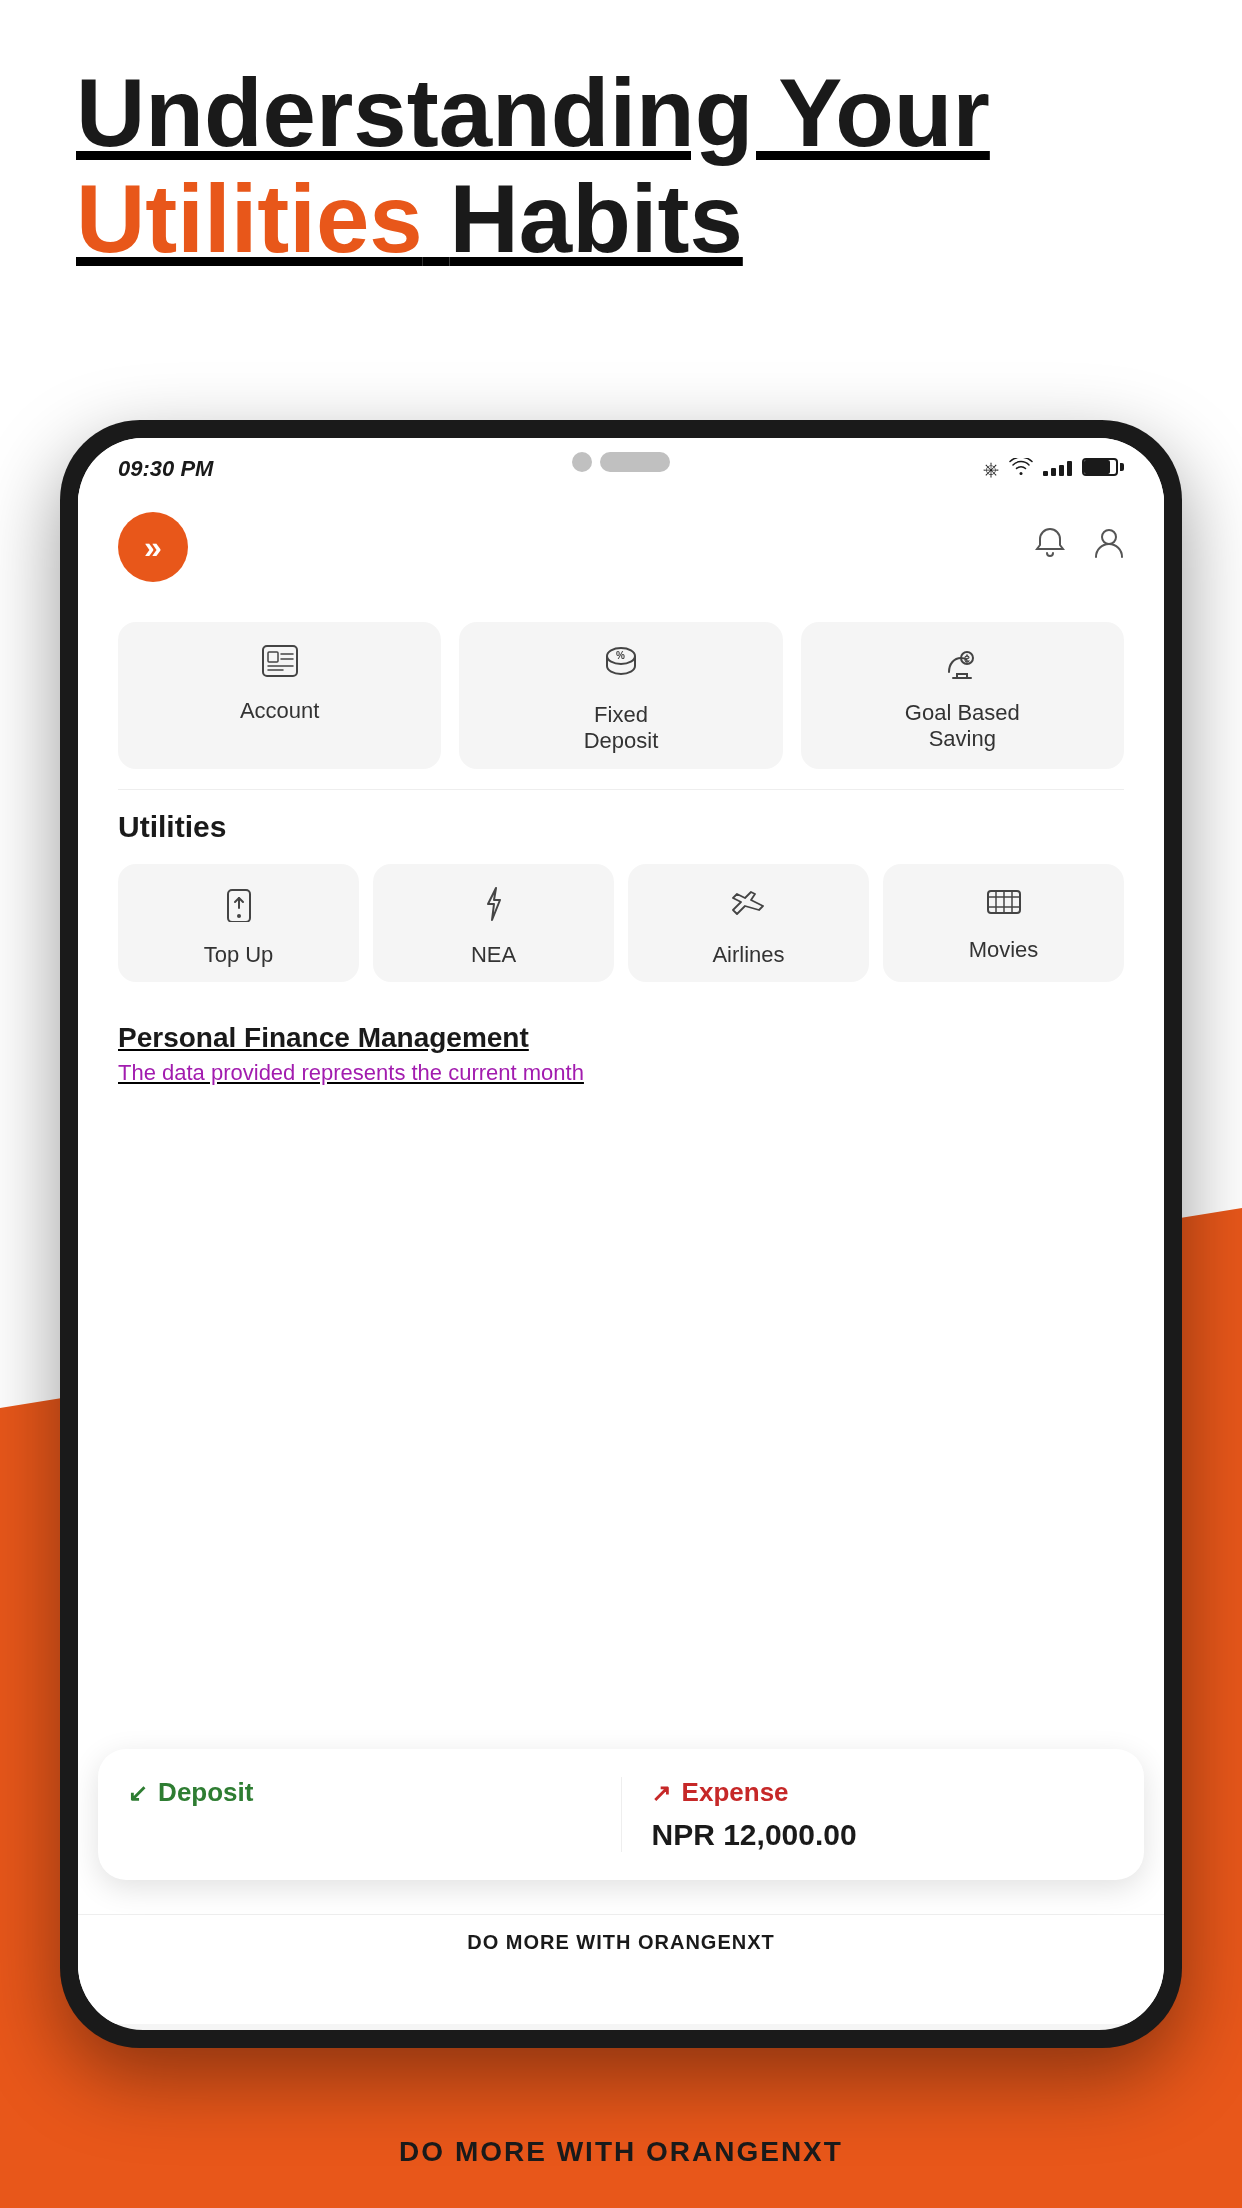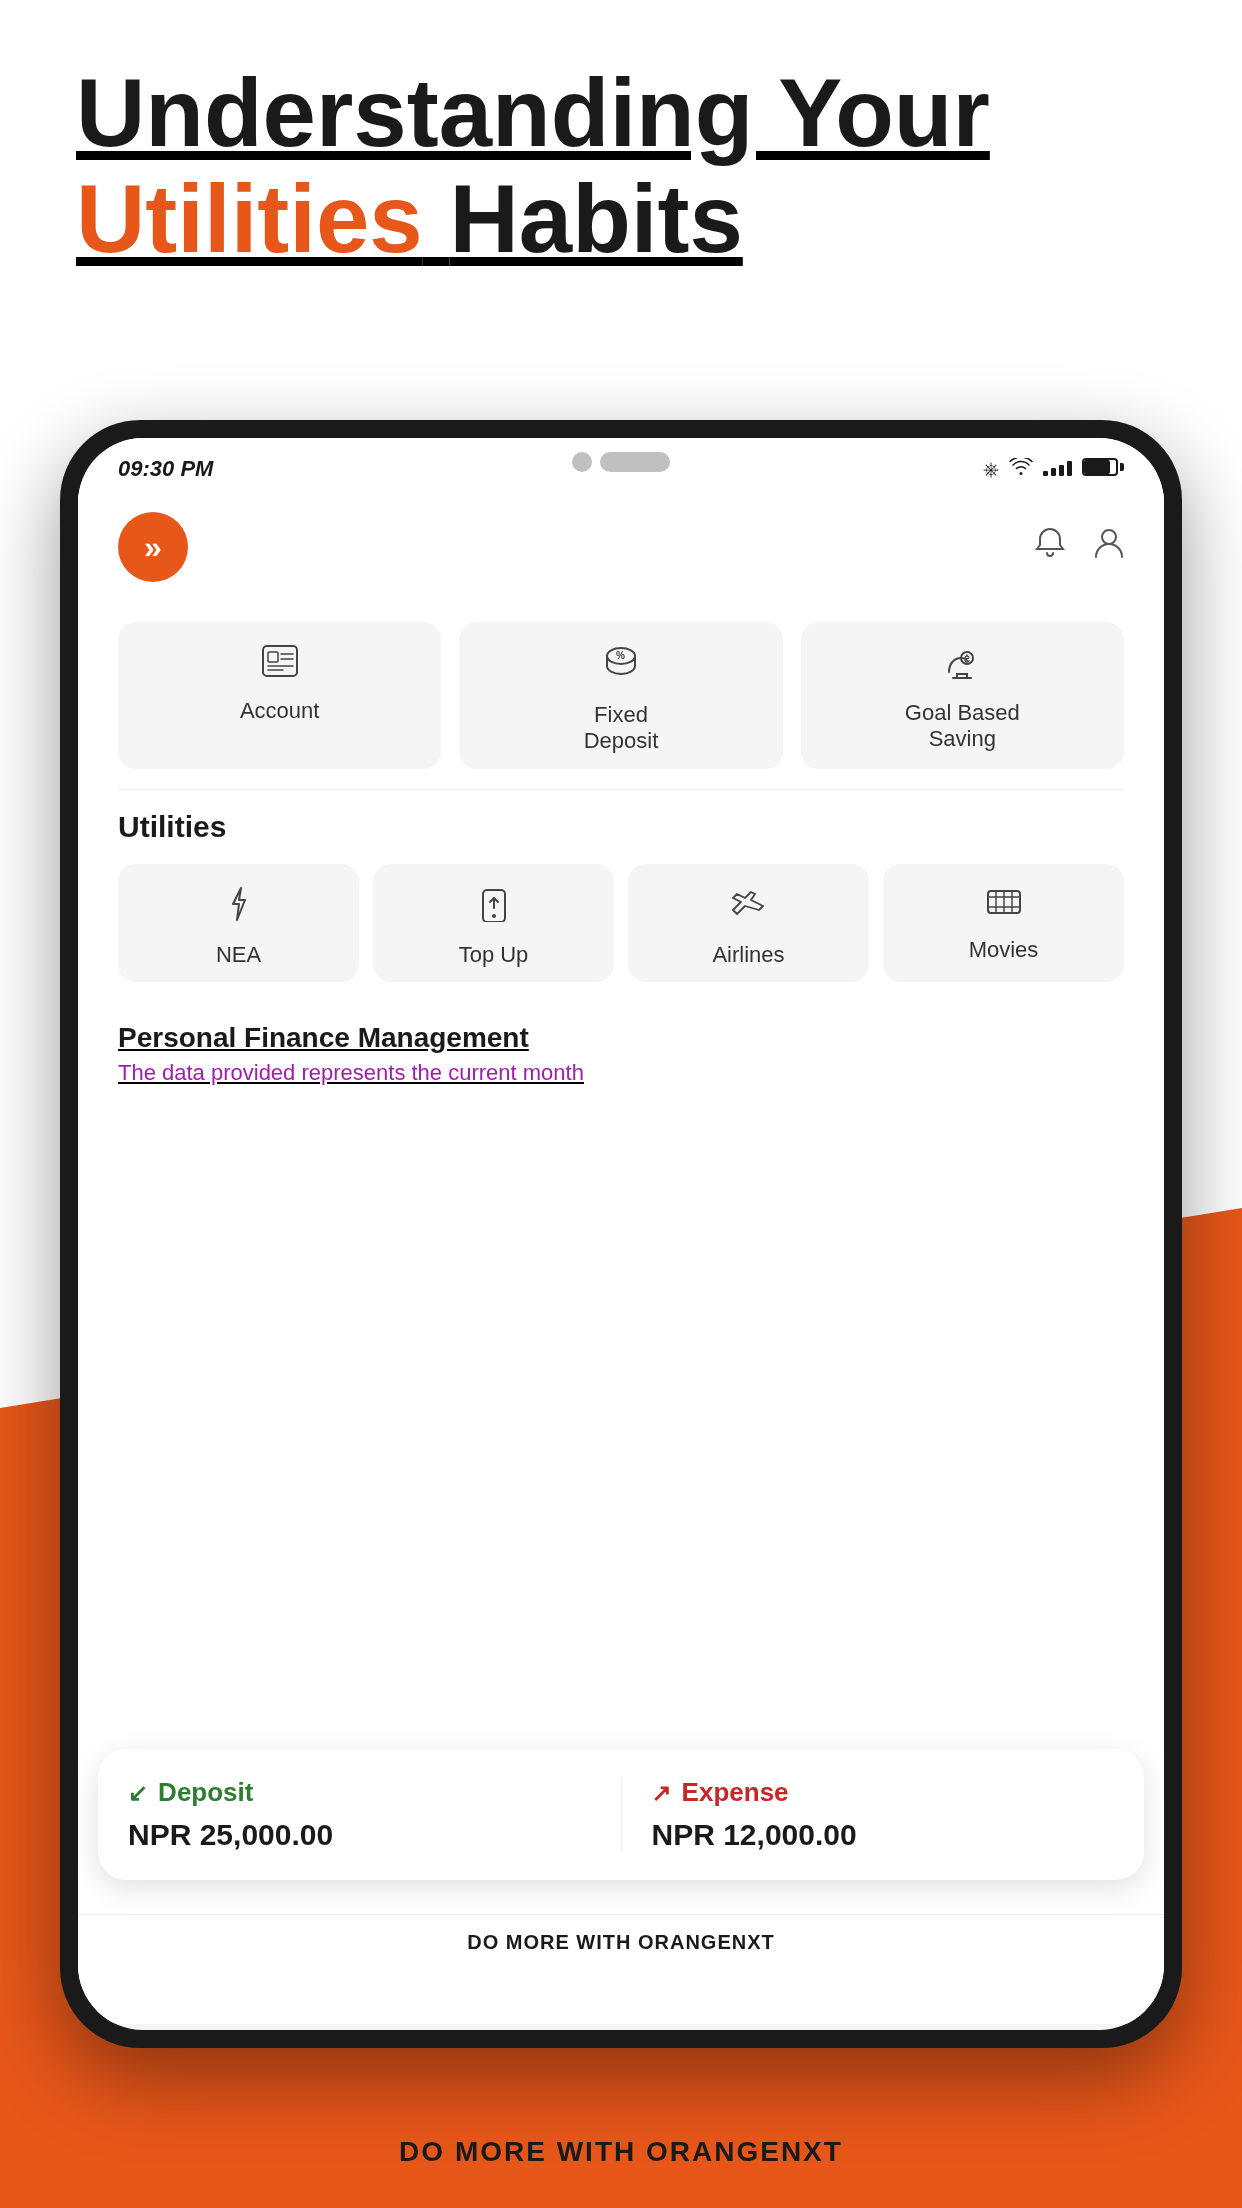--- a/index.html
+++ b/index.html
@@ -470,37 +470,37 @@
       </div>
 
       <hr class="divider-line">
 
       <div class="section">
         <div class="section-title">Utilities</div>
         <div class="grid-4">
 
           <div class="grid-item">
             <div class="grid-item-icon">
-              <svg width="28" height="36" viewBox="0 0 28 36" fill="none">
-                <polyline points="16,2 8,18 14,18 12,34 20,14 14,14 16,2" stroke="#444" stroke-width="2" stroke-linecap="round" stroke-linejoin="round" fill="none"></polyline>
-              </svg>
-            </div>
-            <span class="grid-item-label">NEA</span>
-          </div>
-
-          <div class="grid-item">
-            <div class="grid-item-icon">
               <svg width="30" height="36" viewBox="0 0 30 36" fill="none">
                 <rect x="4" y="4" width="22" height="32" rx="4" stroke="#444" stroke-width="2" fill="none"></rect>
                 <line x1="15" y1="12" x2="15" y2="22" stroke="#444" stroke-width="2" stroke-linecap="round"></line>
                 <polyline points="11,16 15,12 19,16" stroke="#444" stroke-width="2" stroke-linecap="round" stroke-linejoin="round" fill="none"></polyline>
                 <circle cx="15" cy="30" r="2" fill="#444"></circle>
               </svg>
             </div>
             <span class="grid-item-label">Top Up</span>
+          </div>
+
+          <div class="grid-item">
+            <div class="grid-item-icon">
+              <svg width="28" height="36" viewBox="0 0 28 36" fill="none">
+                <polyline points="16,2 8,18 14,18 12,34 20,14 14,14 16,2" stroke="#444" stroke-width="2" stroke-linecap="round" stroke-linejoin="round" fill="none"></polyline>
+              </svg>
+            </div>
+            <span class="grid-item-label">NEA</span>
           </div>
 
           <div class="grid-item">
             <div class="grid-item-icon">
               <svg width="36" height="36" viewBox="0 0 36 36" fill="none">
                 <path d="M6 28l8-8 14 4 4-4-12-6 4-6-4-2-6 6-8-4-4 4 8 4-8 8 4 4z" stroke="#444" stroke-width="1.8" fill="none" stroke-linecap="round" stroke-linejoin="round"></path>
               </svg>
             </div>
             <span class="grid-item-label">Airlines</span>
           </div>
@@ -527,21 +527,20 @@
         <div class="pfm-subtitle">The data provided represents the current month</div>
       </div>
 
       <div class="finance-card">
 
         <div class="finance-half">
           <div class="finance-label-row">
             <span class="income-arrow">↙</span>
             <span class="finance-label income-label">Deposit</span>
           </div>
-          <div class="finance-amount">NPR 25,000.00</div>
         </div>
 
         <div class="finance-half">
           <div class="finance-label-row">
             <span class="expense-arrow">↗</span>
             <span class="finance-label expense-label">Expense</span>
           </div>
           <div class="finance-amount">NPR 12,000.00</div>
         </div>
       </div>

